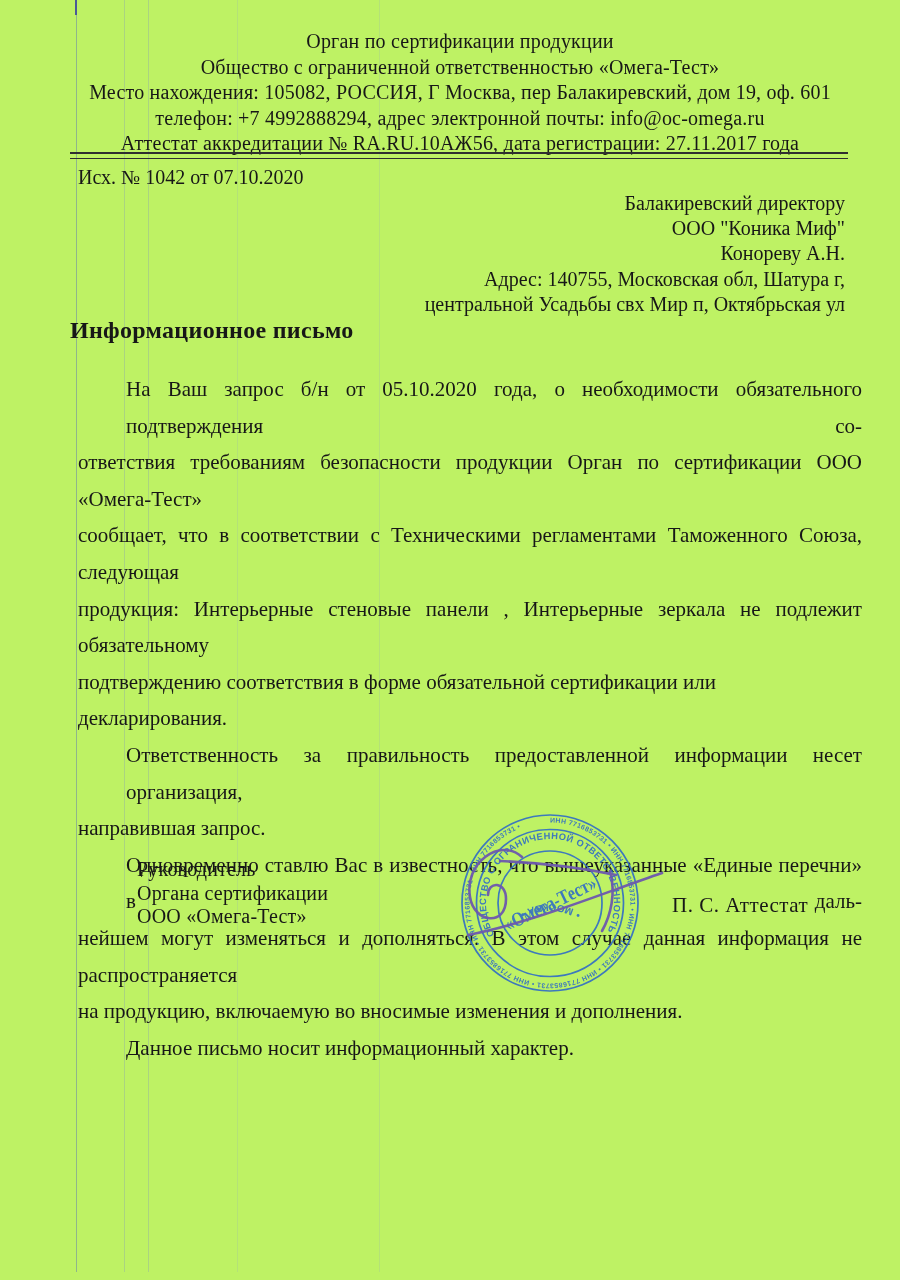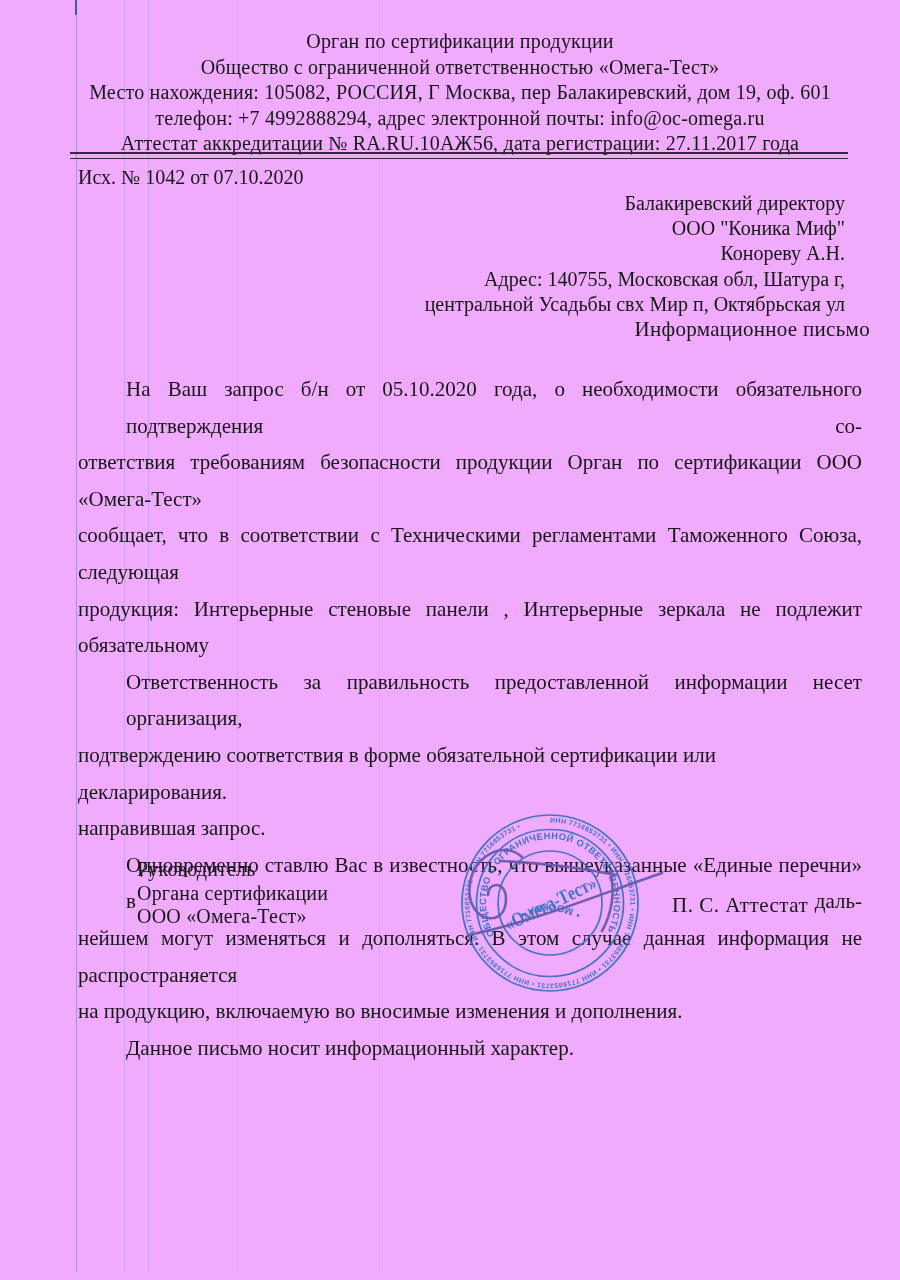--- a/index.html
+++ b/index.html
@@ -1,20 +1,20 @@
 <!DOCTYPE html>
 <html><head>
 <meta charset="utf-8">
 <style>
   html,body{margin:0;padding:0;background:#e8e8e8;}
   .page{
     position:relative;
     width:900px;height:1280px;
     margin:0 auto;
-    background:#f0abfc;
+    background:#bef264;
     overflow:hidden;
     font-family:"Liberation Serif","DejaVu Serif",serif;
     color:#171717;
   }
   
   .vline{position:absolute;top:0;width:1px;height:1272px;pointer-events:none;}
   .vl-strong{background:rgba(88,108,185,0.45);}
   .vl-med{background:rgba(120,138,200,0.28);}
   .vl-faint{background:rgba(140,155,205,0.18);}
   .vl-cap{position:absolute;left:75px;top:0;width:2px;height:15px;background:#4a5a96;}
@@ -28,21 +28,21 @@
     position:absolute;left:70px;top:152px;width:778px;height:4px;
     border-top:2.5px solid #2f2f2f;border-bottom:1.8px solid #2f2f2f;
   }
   .ref-line{position:absolute;left:78px;top:166px;font-size:20px;}
   .addressee{
     position:absolute;right:55px;top:191px;width:520px;
     text-align:right;font-size:20px;line-height:25.2px;
   }
   .doc-title{
     position:absolute;left:70px;top:317px;width:800px;
-    text-align:right;font-size:21px;font-weight:normal;letter-spacing:0.3px;
+    text-align:left;font-size:24px;font-weight:bold;letter-spacing:0.3px;
   }
   .body-text{
     position:absolute;left:78px;top:371px;width:784px;
     font-size:21px;
   }
   .line{line-height:36.6px;white-space:normal;}
   .line.j{text-align:justify;text-align-last:justify;}
   .line.indent{padding-left:48px;}
 
   .sign-block{
@@ -85,23 +85,23 @@
     <div>центральной Усадьбы свх Мир п, Октябрьская ул</div>
   </div>
 
   <div class="doc-title">Информационное письмо</div>
 
   <div class="body-text">
     <div class="line j indent">На Ваш запрос б/н от 05.10.2020 года, о необходимости обязательного подтверждения со-</div>
     <div class="line j">ответствия требованиям безопасности продукции Орган по сертификации ООО «Омега-Тест»</div>
     <div class="line j">сообщает, что в соответствии с Техническими регламентами Таможенного Союза, следующая</div>
     <div class="line j">продукция: Интерьерные стеновые панели , Интерьерные зеркала не подлежит обязательному</div>
+    <div class="line">подтверждению соответствия в форме обязательной сертификации или декларирования.</div>
+
     <div class="line j indent">Ответственность за правильность предоставленной информации несет организация,</div>
-
-    <div class="line">подтверждению соответствия в форме обязательной сертификации или декларирования.</div>
     <div class="line">направившая запрос.</div>
 
     <div class="line j indent">Одновременно ставлю Вас в известность, что вышеуказанные «Единые перечни» в даль-</div>
     <div class="line j">нейшем могут изменяться и дополняться. В этом случае данная информация не распространяется</div>
     <div class="line">на продукцию, включаемую во вносимые изменения и дополнения.</div>
 
     <div class="line indent">Данное письмо носит информационный характер.</div>
   </div>
 
   <div class="sign-block">

